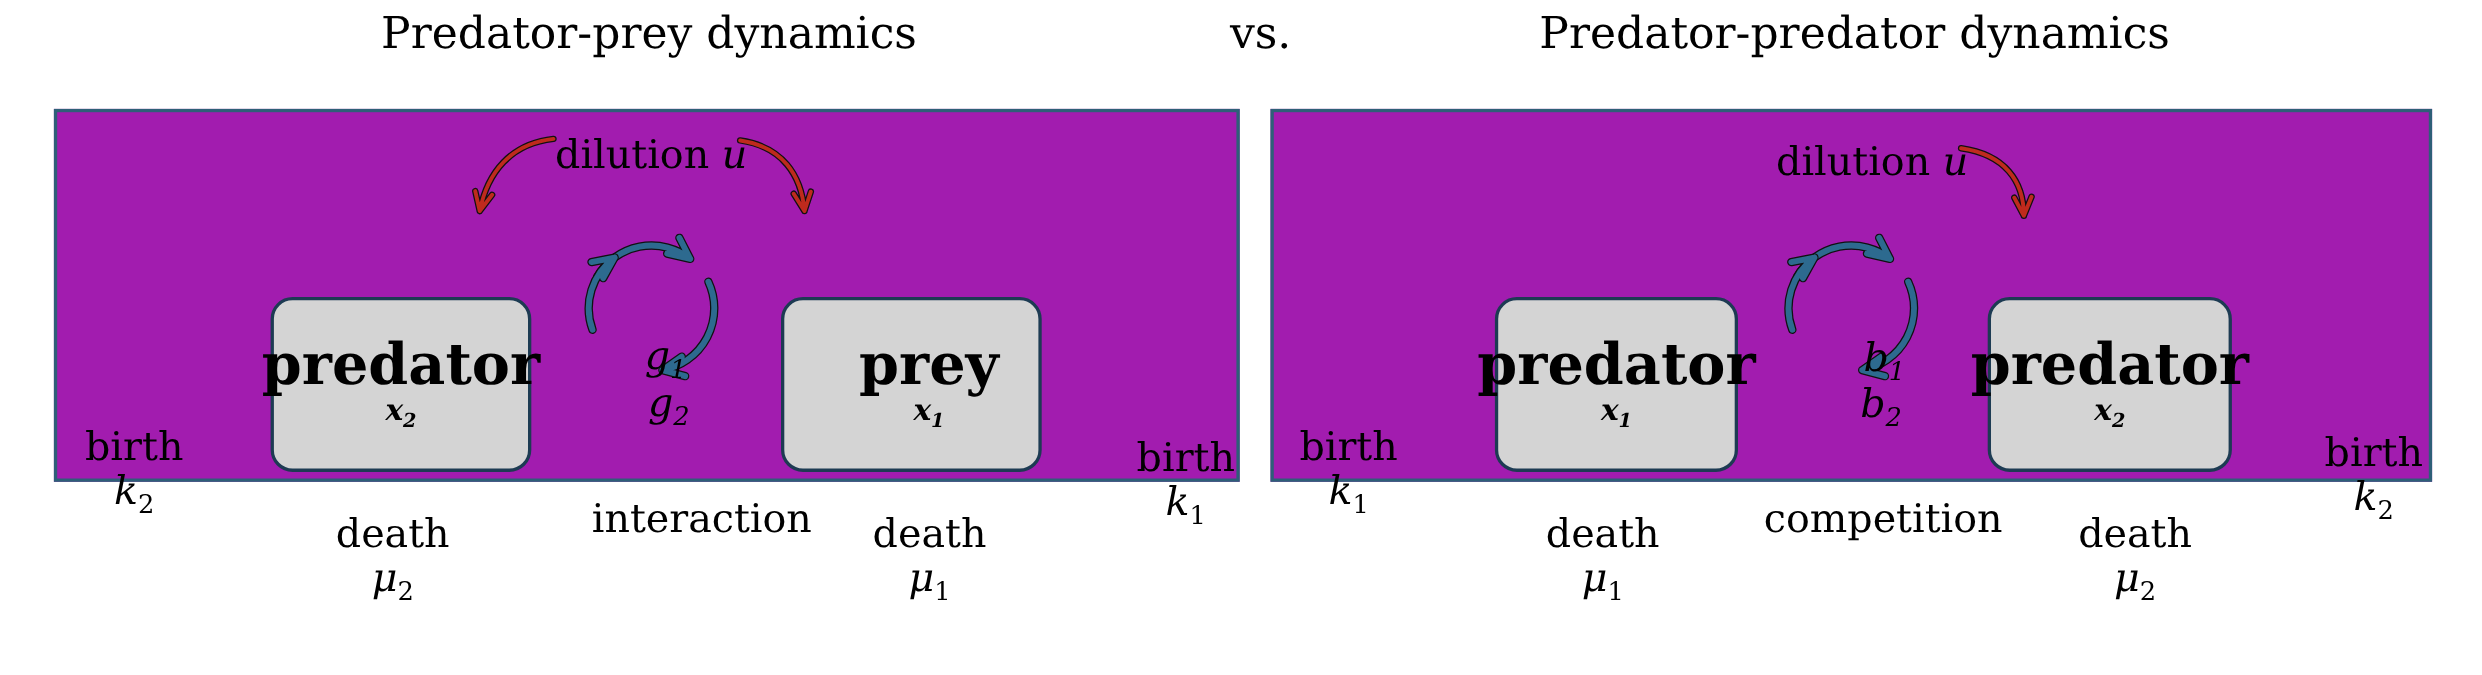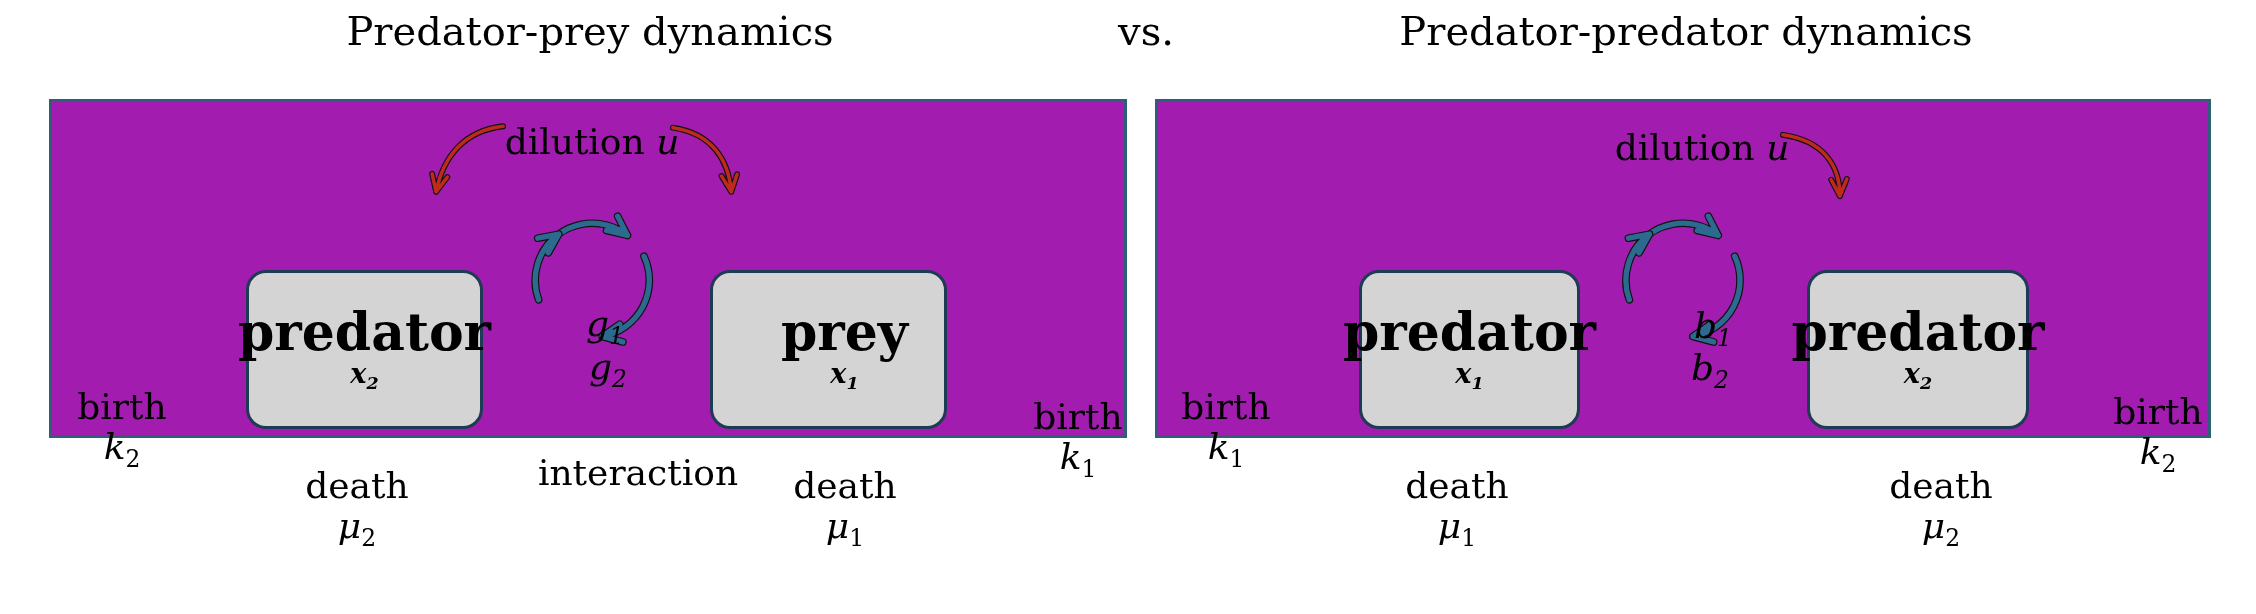--- a/index.html
+++ b/index.html
@@ -168,20 +168,21 @@
       <div class="word">predator</div>
       <div class="bvar"><span>x</span><sub>2</sub></div>
     </div>
 
     <div class="lbl ivar" style="left:536px;top:230px;margin-left:19px;">
       <span>b</span><sub>1</sub>
     </div>
     <div class="lbl ivar" style="left:552px;top:272px;">
       <span>b</span><sub>2</sub>
     </div>
+    <div class="lbl" style="left:554px;top:371px;">competition</div>
 
     <div class="lbl" style="left:68px;top:331px;">
       <div>birth</div>
       <div><span class="ivar">k</span><sub>1</sub></div>
     </div>
     <div class="lbl" style="left:299px;top:410px;">
       <div>death</div>
       <div><span class="ivar">μ</span><sub>1</sub></div>
     </div>
     <div class="lbl" style="left:1000px;top:336px;">

